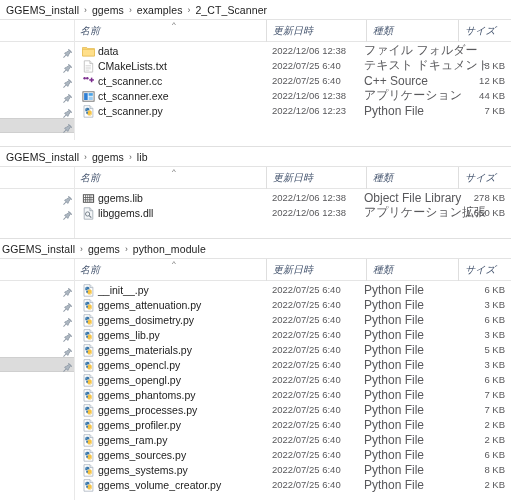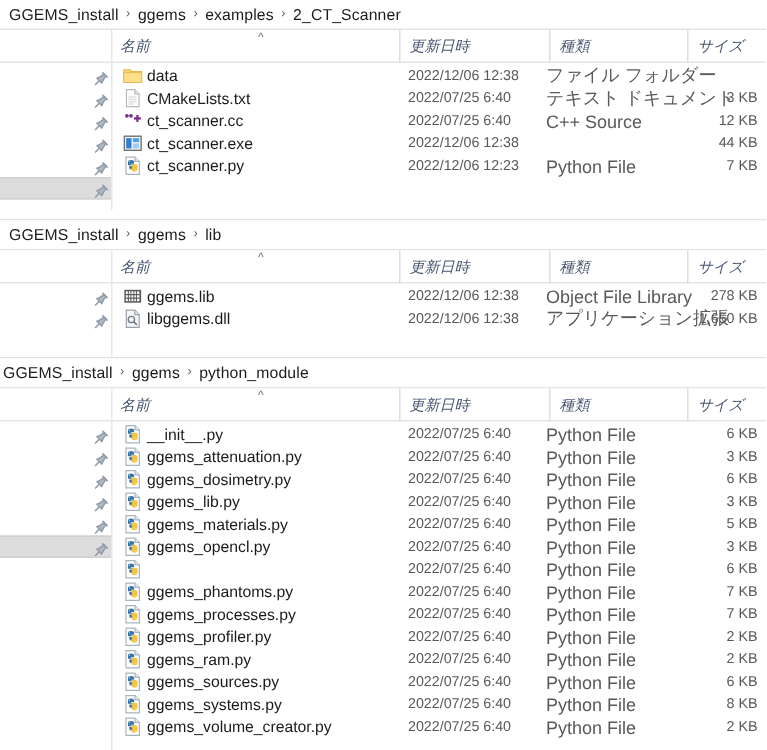--- a/index.html
+++ b/index.html
@@ -15,21 +15,21 @@
   .panel { position: absolute; left: 0; width: 511px; background: #fff; overflow: hidden; }
 
   
   .crumbbar {
     position: absolute; left: 0; top: 0; width: 511px; height: 20px;
     background: #ffffff;
     border-bottom: 1px solid #e3e3e3;
     display: flex; align-items: center;
     white-space: nowrap;
   }
-  .crumbbar .inner { display: flex; align-items: flex-start; padding-left: 6px; }
+  .crumbbar .inner { display: flex; align-items: flex-end; padding-left: 6px; }
   .crumb {
     font-size: 10.5px; color: #1b1b1b; letter-spacing: 0.1px;
   }
   .sep {
     font-size: 8.5px; color: #555; padding: 0 5px; position: relative; top: -0.5px;
   }
 
   
   .colhead {
     position: absolute; left: 0; width: 511px; height: 22px;
@@ -203,20 +203,21 @@
       </div>
       <div class="row" style="top: 88px;">
         <span class="cell-icon"><svg width="13" height="13" viewBox="0 0 13 13">
             <rect x="0.9" y="1.8" width="11.2" height="9.4" fill="#fafafa" stroke="#6d6d6d" stroke-width="0.9"></rect>
             <rect x="2.1" y="3.1" width="3.6" height="6.9" fill="#2f7fd4"></rect>
             <rect x="6.6" y="3.1" width="4.2" height="2.7" fill="#4aa3e8"></rect>
             <rect x="6.6" y="6.6" width="4.2" height="3.4" fill="#9ccdf3"></rect>
           </svg></span>
         <span class="cell-name">ct_scanner.exe</span>
         <span class="cell-date">2022/12/06 12:38</span>
+        <span class="cell-type">アプリケーション</span>
         <span class="cell-size">44 KB</span>
       </div>
       <div class="row" style="top: 103px;">
         <span class="cell-icon"><svg width="13" height="13" viewBox="0 0 13 13">
             <path d="M2.0 0.7h6.0l2.9 2.9v8.6H2.0z" fill="#ffffff" stroke="#a9b4bf" stroke-width="0.8"></path>
             <path d="M8.0 0.7v2.9h2.9" fill="#e7edf2" stroke="#a9b4bf" stroke-width="0.8"></path>
             <path d="M3.3 4.2c0-1.0 0.8-1.5 2.1-1.5s2.0 0.5 2.0 1.5v1.0H5.3v0.5h3.0v2.0c0 1.0-0.8 1.5-2.0 1.5-1.3 0-2.1-0.5-2.1-1.5V6.7h2.1V6.2h-3.0z" fill="#3775a9"></path>
             <path d="M5.6 6.9c0-1.0 0.8-1.5 2.1-1.5 1.2 0 2.0 0.5 2.0 1.5v2.0c0 1.0-0.8 1.6-2.0 1.6-1.3 0-2.1-0.6-2.1-1.6v-0.9h2.1v0.5h-1.1z" fill="#f6c445"></path>
             <circle cx="4.3" cy="3.9" r="0.34" fill="#ffffff"></circle>
             <circle cx="8.6" cy="9.4" r="0.34" fill="#ffffff"></circle>
@@ -457,20 +458,21 @@
       </div>
       <div class="row" style="top: 133px;">
         <span class="cell-icon"><svg width="13" height="13" viewBox="0 0 13 13">
             <path d="M2.0 0.7h6.0l2.9 2.9v8.6H2.0z" fill="#ffffff" stroke="#a9b4bf" stroke-width="0.8"></path>
             <path d="M8.0 0.7v2.9h2.9" fill="#e7edf2" stroke="#a9b4bf" stroke-width="0.8"></path>
             <path d="M3.3 4.2c0-1.0 0.8-1.5 2.1-1.5s2.0 0.5 2.0 1.5v1.0H5.3v0.5h3.0v2.0c0 1.0-0.8 1.5-2.0 1.5-1.3 0-2.1-0.5-2.1-1.5V6.7h2.1V6.2h-3.0z" fill="#3775a9"></path>
             <path d="M5.6 6.9c0-1.0 0.8-1.5 2.1-1.5 1.2 0 2.0 0.5 2.0 1.5v2.0c0 1.0-0.8 1.6-2.0 1.6-1.3 0-2.1-0.6-2.1-1.6v-0.9h2.1v0.5h-1.1z" fill="#f6c445"></path>
             <circle cx="4.3" cy="3.9" r="0.34" fill="#ffffff"></circle>
             <circle cx="8.6" cy="9.4" r="0.34" fill="#ffffff"></circle>
           </svg></span>
+        <span class="cell-name">ggems_opengl.py</span>
         <span class="cell-date">2022/07/25 6:40</span>
         <span class="cell-type">Python File</span>
         <span class="cell-size">6 KB</span>
       </div>
       <div class="row" style="top: 148px;">
         <span class="cell-icon"><svg width="13" height="13" viewBox="0 0 13 13">
             <path d="M2.0 0.7h6.0l2.9 2.9v8.6H2.0z" fill="#ffffff" stroke="#a9b4bf" stroke-width="0.8"></path>
             <path d="M8.0 0.7v2.9h2.9" fill="#e7edf2" stroke="#a9b4bf" stroke-width="0.8"></path>
             <path d="M3.3 4.2c0-1.0 0.8-1.5 2.1-1.5s2.0 0.5 2.0 1.5v1.0H5.3v0.5h3.0v2.0c0 1.0-0.8 1.5-2.0 1.5-1.3 0-2.1-0.5-2.1-1.5V6.7h2.1V6.2h-3.0z" fill="#3775a9"></path>
             <path d="M5.6 6.9c0-1.0 0.8-1.5 2.1-1.5 1.2 0 2.0 0.5 2.0 1.5v2.0c0 1.0-0.8 1.6-2.0 1.6-1.3 0-2.1-0.6-2.1-1.6v-0.9h2.1v0.5h-1.1z" fill="#f6c445"></path>

